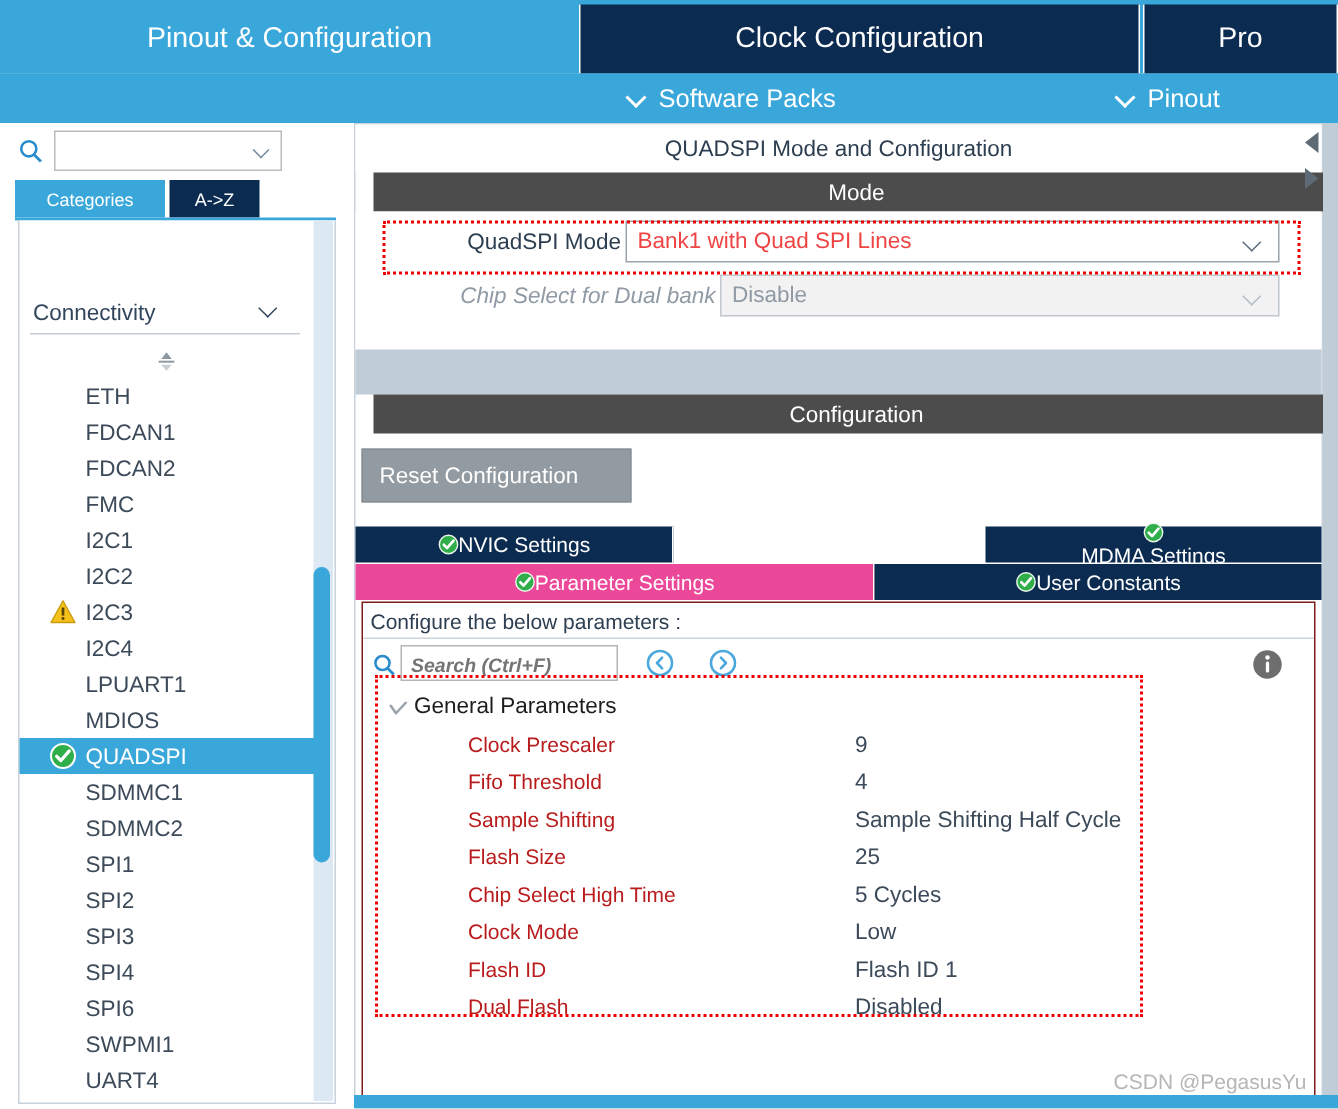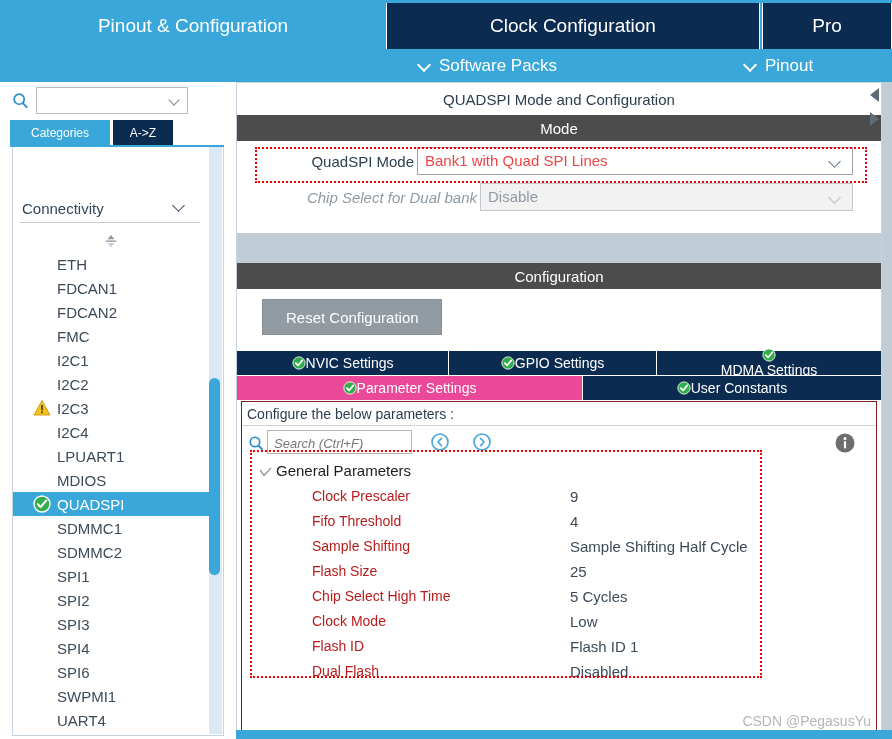--- a/index.html
+++ b/index.html
@@ -68,21 +68,21 @@
   .periph{position:relative;height:24px;display:flex;align-items:center;padding-left:44px;
           font-size:15px;color:#3c4a59;box-sizing:border-box;}
   .periph.sel{background:#3aa7da;color:#ffffff;}
   .periph .pico{position:absolute;left:20px;top:3px;width:18px;height:18px;}
 
   
   .main{position:absolute;left:236px;top:82px;width:646px;height:657px;background:#ffffff;
         border:1px solid #c8d2dc;box-sizing:border-box;}
   .main-title{position:absolute;left:0;top:0;width:644px;height:32px;display:flex;
               align-items:center;justify-content:center;font-size:15px;color:#2c3e50;background:#fff;}
-  .bar-dark{position:absolute;left:0;width:644px;height:26px;background:#4c4c4c;color:#fff;
+  .bar-dark{position:absolute;left:12px;width:644px;height:26px;background:#4c4c4c;color:#fff;
             display:flex;align-items:center;justify-content:center;font-size:15px;}
   .bar-mode{top:32px;}
   .bar-config{top:180px;}
   .gap-grey{position:absolute;left:0;top:150px;width:644px;height:30px;background:#c0ccd6;}
 
   
   .mode-area{position:absolute;left:0;top:58px;width:644px;height:92px;background:#fff;}
   .redbox{position:absolute;border:2px dotted #ee0000;box-sizing:border-box;}
   .rb-mode{left:18px;top:64px;width:612px;height:36px;}
   .row-label{position:absolute;font-size:15px;color:#2c3e50;text-align:right;}
@@ -90,42 +90,42 @@
   .mode-sel .val{position:absolute;left:7px;top:4px;font-size:15px;color:#ef4444;}
   .mode-sel .cv{position:absolute;right:10px;top:9px;width:12px;height:12px;}
   .mode-sel .cv::after{content:"";position:absolute;left:0;top:0;width:8px;height:8px;
         border-right:1.8px solid #5b6b7b;border-bottom:1.8px solid #5b6b7b;transform:rotate(45deg);}
   .mode-sel.dis{background:#f2f2f2;border-color:#c2c8ce;}
   .mode-sel.dis .val{color:#8f9aa4;}
   .mode-sel.dis .cv::after{border-color:#b3bcc4;}
   .lbl-disabled{color:#8f9aa4;font-style:italic;}
 
   
-  .reset-btn{position:absolute;left:25px;top:216px;width:180px;height:36px;background:#939ba2;
-             color:#ffffff;font-size:15px;display:flex;align-items:center;padding-left:23px;
+  .reset-btn{position:absolute;left:4px;top:216px;width:180px;height:36px;background:#939ba2;
+             color:#ffffff;font-size:15px;display:flex;align-items:center;padding-left:11px;
              box-sizing:border-box;border:1px solid #878f96;}
   .tabrow{position:absolute;left:0;width:644px;height:24px;}
   .tabrow1{top:268px;}
   .tabrow2{top:293px;}
   .cfg-tab{position:absolute;top:0;height:24px;display:flex;align-items:center;justify-content:center;
            font-size:14px;color:#ffffff;background:#0b2b51;box-sizing:border-box;
            border-right:1px solid #ffffff;}
   .cfg-tab.on{background:#ec4899;}
   .tick{display:inline-block;width:14px;height:14px;flex:none;}
 
   .cfgpanel{position:absolute;left:4px;top:318px;width:636px;height:334px;
             border:1px solid #7f1d1d;box-sizing:border-box;background:#ffffff;}
   .cfg-hint{position:absolute;left:0;top:0;width:634px;height:24px;border-bottom:1px solid #cdd4db;
             display:flex;align-items:center;padding-left:5px;box-sizing:border-box;
             font-size:14px;color:#2c3e50;}
   .p-search-icon{position:absolute;left:6px;top:33px;width:17px;height:17px;}
   .p-search{position:absolute;left:25px;top:28px;width:145px;height:24px;border:1px solid #b5b5b5;
             background:#fff;box-sizing:border-box;}
   .p-search input{position:absolute;left:4px;top:2px;width:134px;height:18px;border:none;outline:none;
-            font-family:"Liberation Sans",sans-serif;font-size:13px;font-style:italic;color:#8a8a8a;background:transparent;}
+            font-family:"Liberation Sans",sans-serif;font-size:13px;font-style:italic;color:#8a8a8a;background:transparent;font-weight:bold;}
   .hist{position:absolute;top:30px;width:20px;height:20px;}
   .hist-l{left:188px;} .hist-r{left:230px;}
   .infoic{position:absolute;left:592px;top:30px;width:22px;height:22px;}
 
   .ptable{position:absolute;left:12px;top:58px;width:600px;}
   .prow{position:relative;height:25px;}
   .pname{position:absolute;left:58px;top:3px;font-size:14px;color:#b91c1c;}
   .pval{position:absolute;left:316px;top:3px;font-size:15px;color:#3c4a59;}
   .ghead{position:absolute;left:22px;top:2px;font-size:15px;color:#1d1d1d;}
   .ghead-chev{position:absolute;left:5px;top:7px;width:13px;height:13px;}
@@ -321,27 +321,20 @@
     </div>
 
     <div class="tabrow tabrow1">
       <div class="cfg-tab" style="left:0;width:212px;">
         <svg class="tick" viewBox="0 0 16 16">
           <circle cx="8" cy="8" r="7" fill="#2fae4a" stroke="#e8f5e9" stroke-width="1.1"></circle>
           <polyline points="4.4,8.2 6.9,10.8 11.8,5" fill="none" stroke="#ffffff" stroke-width="2" stroke-linecap="round" stroke-linejoin="round"></polyline>
           </svg>
         <span>NVIC Settings</span>
       </div>
-      <div class="cfg-tab" style="left:212px;width:208px;">
-        <svg class="tick" viewBox="0 0 16 16">
-          <circle cx="8" cy="8" r="7" fill="#2fae4a" stroke="#e8f5e9" stroke-width="1.1"></circle>
-          <polyline points="4.4,8.2 6.9,10.8 11.8,5" fill="none" stroke="#ffffff" stroke-width="2" stroke-linecap="round" stroke-linejoin="round"></polyline>
-          </svg>
-        <span>GPIO Settings</span>
-      </div>
       <div class="cfg-tab" style="left:420px;width:224px;border-right:none;flex-direction:column;">
         <svg class="tick" viewBox="0 0 16 16">
           <circle cx="8" cy="8" r="7" fill="#2fae4a" stroke="#e8f5e9" stroke-width="1.1"></circle>
           <polyline points="4.4,8.2 6.9,10.8 11.8,5" fill="none" stroke="#ffffff" stroke-width="2" stroke-linecap="round" stroke-linejoin="round"></polyline>
           </svg>
         <span>MDMA Settings</span>
       </div>
     </div>
 
     <div class="tabrow tabrow2">

